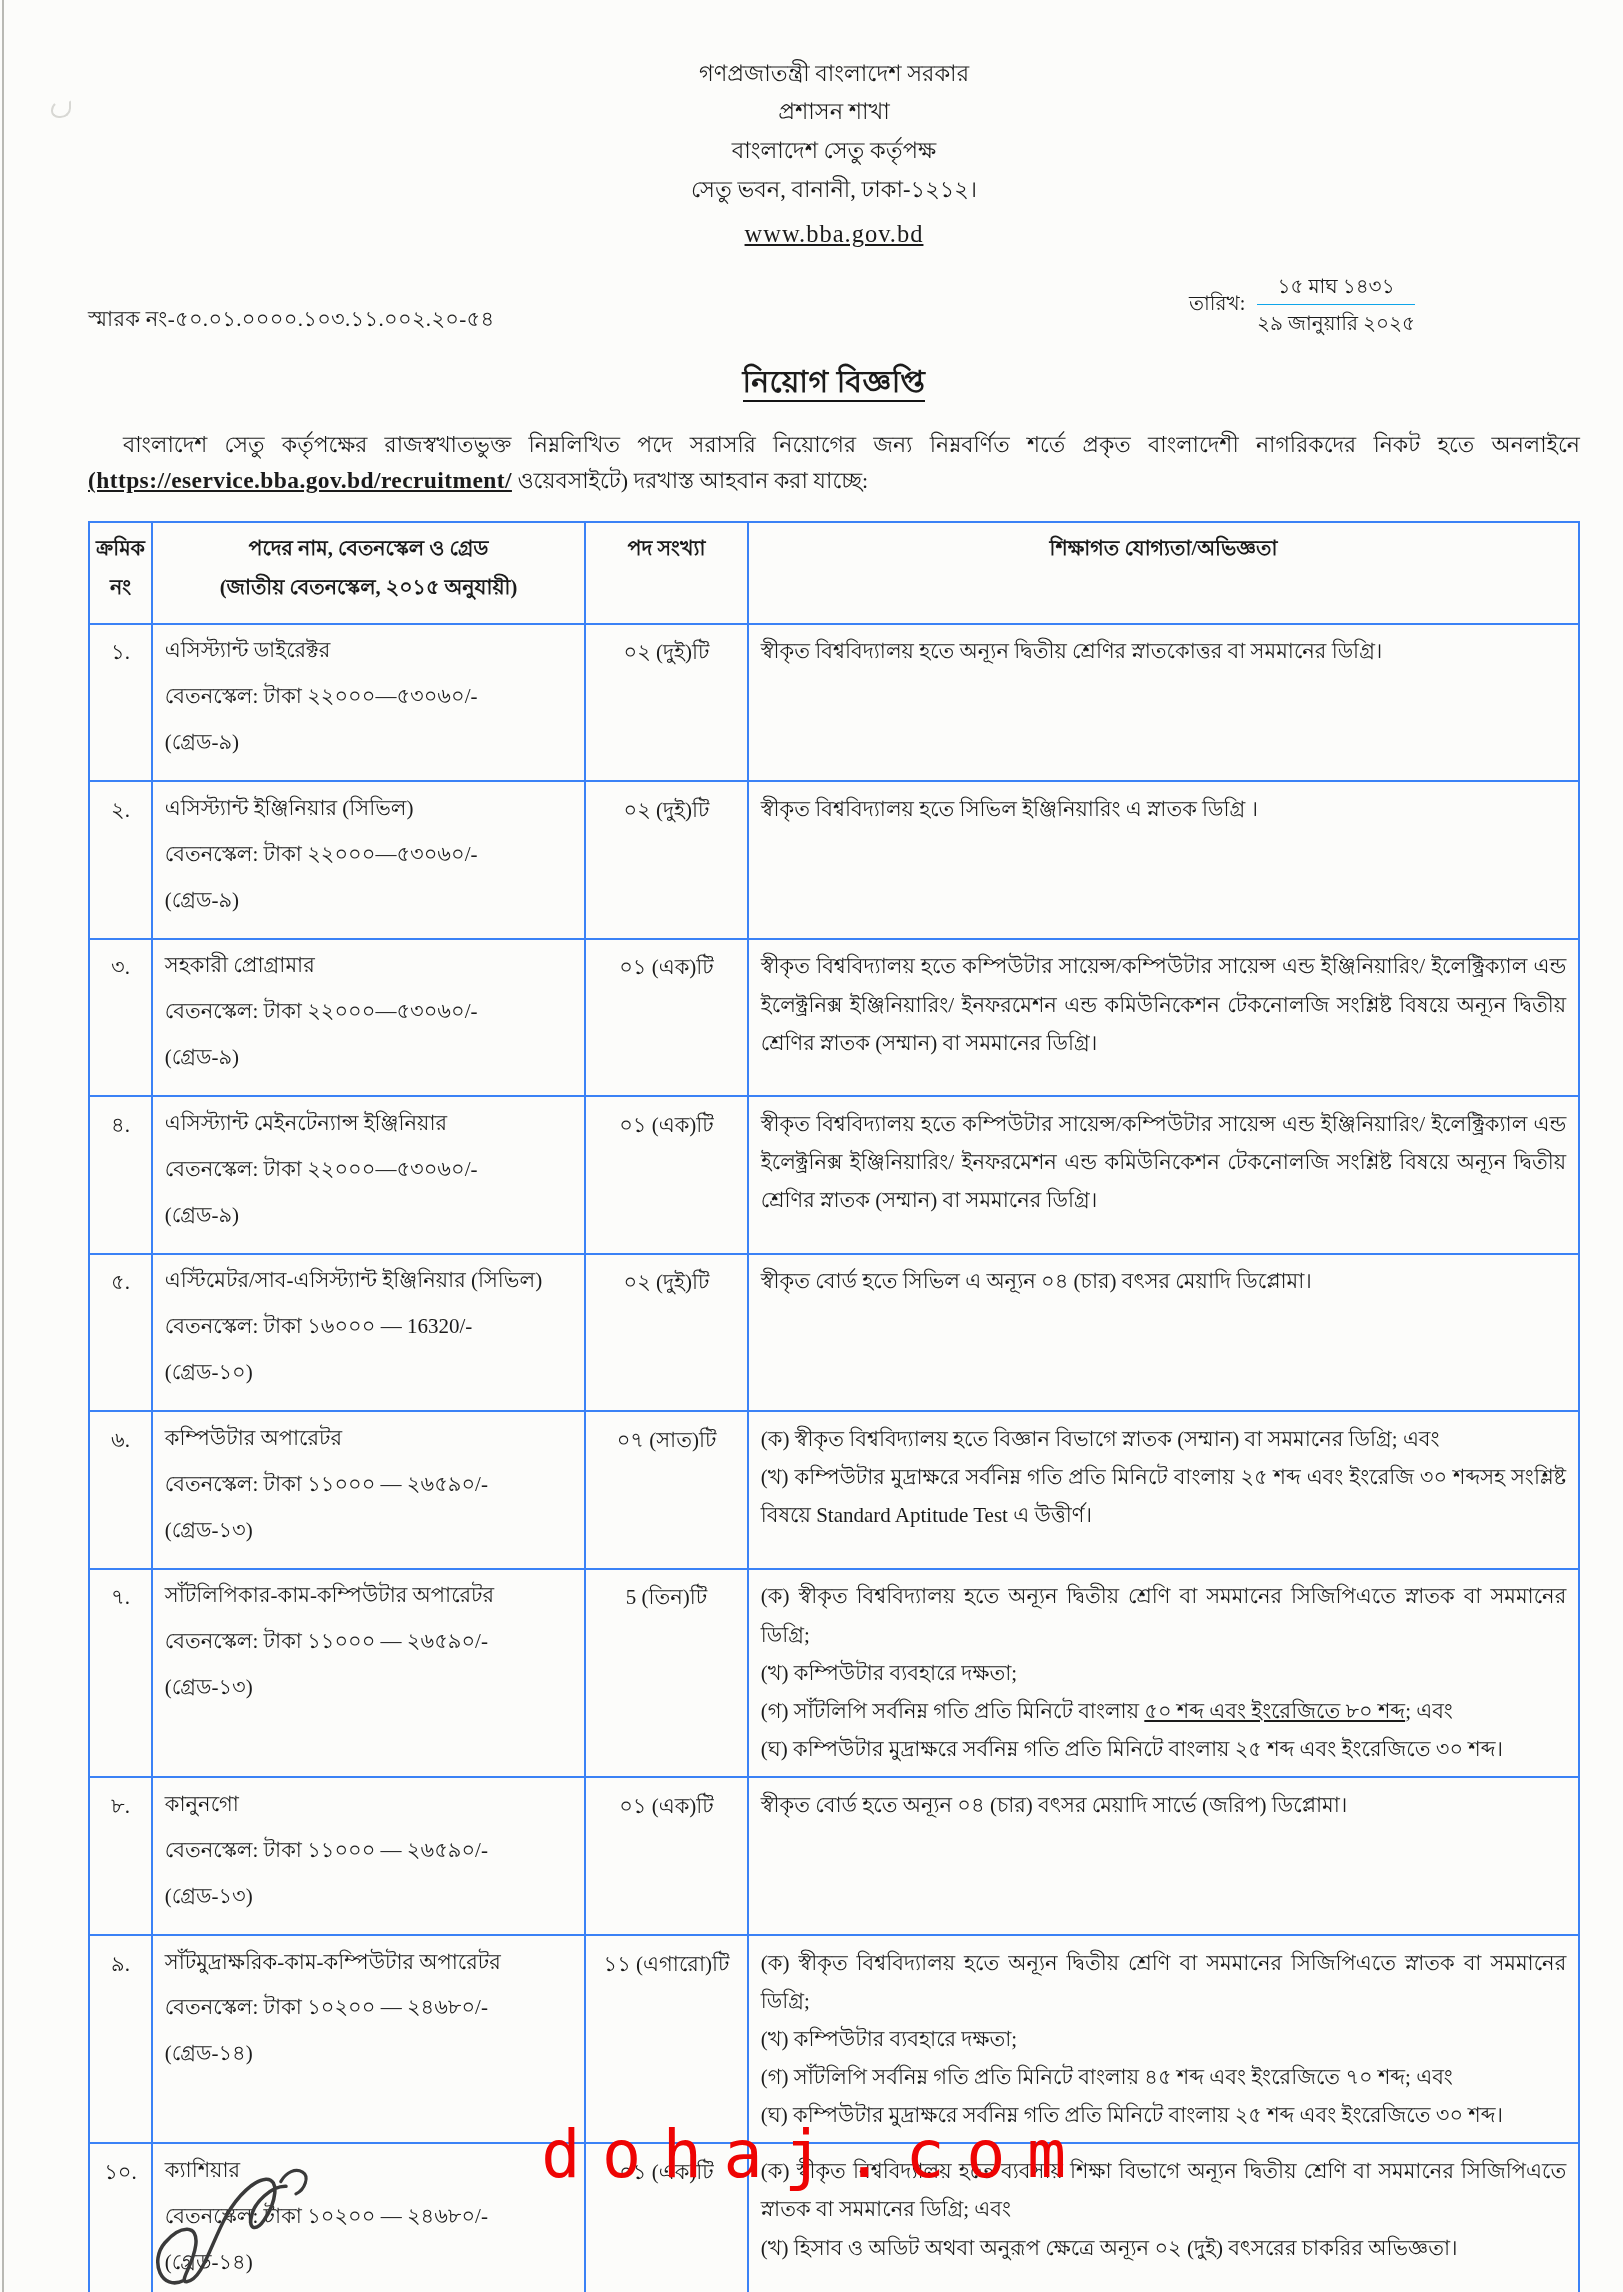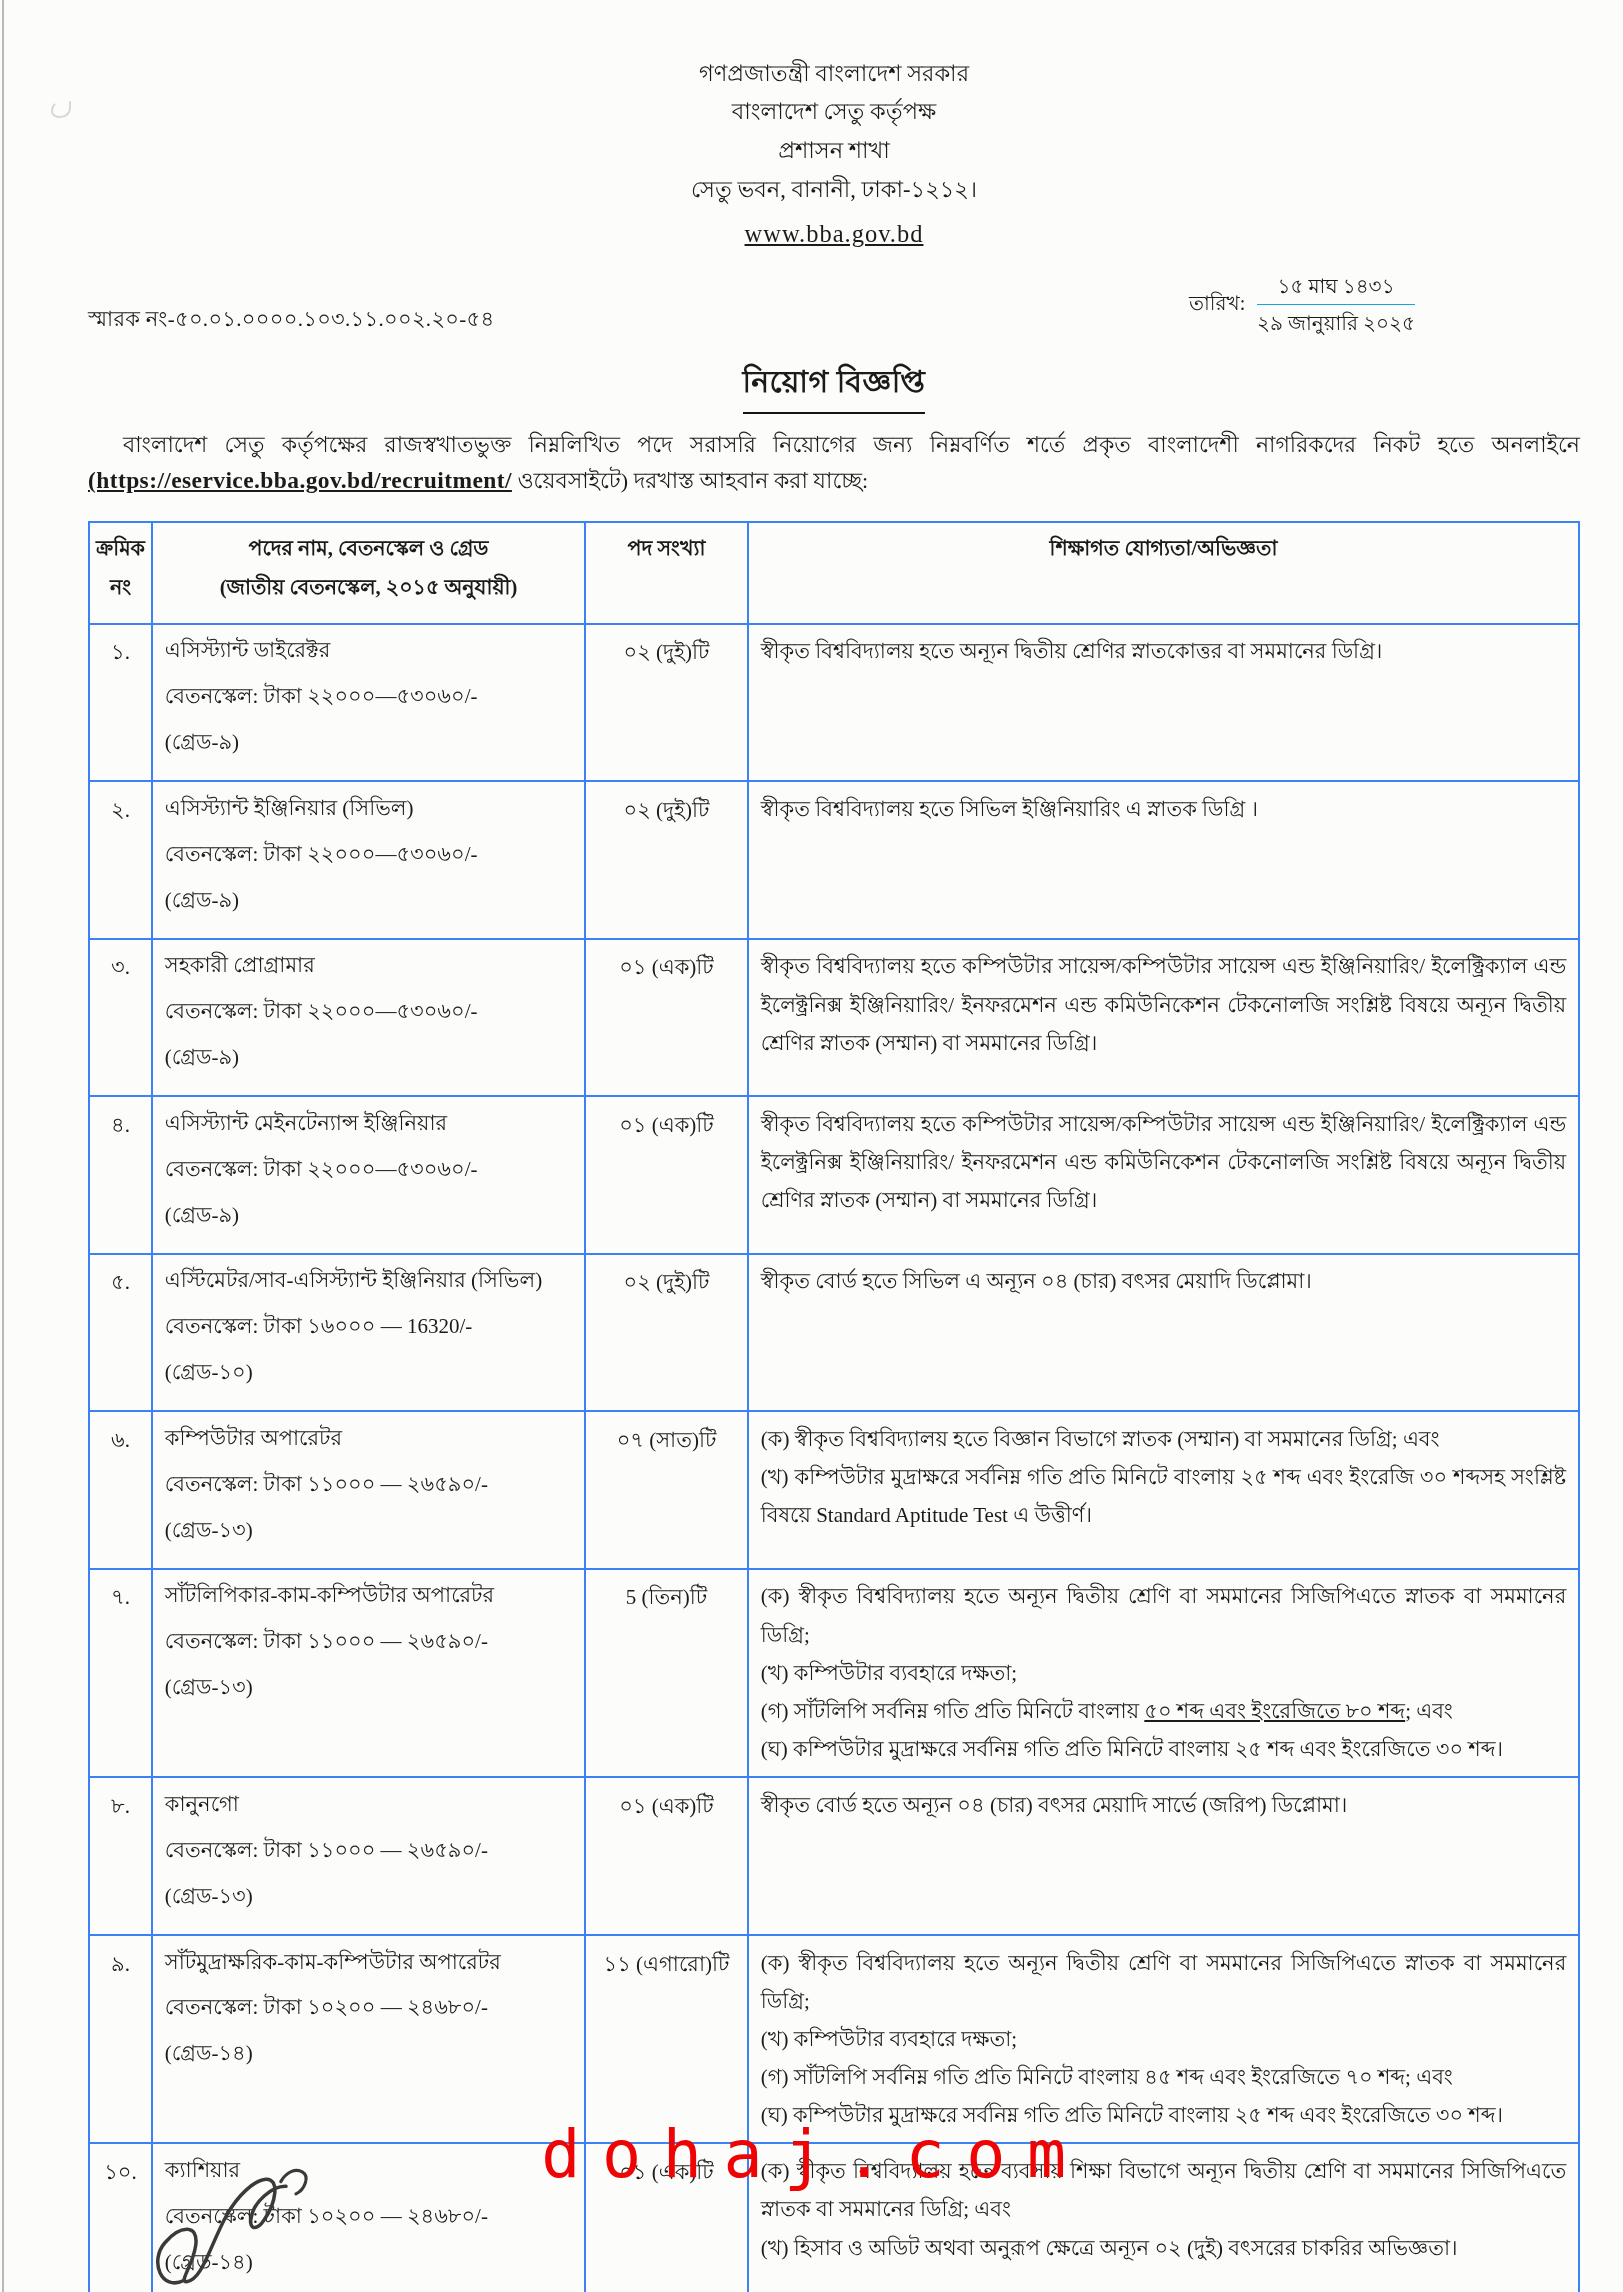--- a/index.html
+++ b/index.html
@@ -23,21 +23,21 @@
   
   .memo-row{display:flex;justify-content:space-between;align-items:flex-end;margin-top:15.7px;}
   .memo-number{font-size:21px;letter-spacing:0.3px;}
   .date-block{display:flex;align-items:center;gap:11.8px;font-size:20px;margin-right:165px;}
   .date-stack{display:inline-block;text-align:center;line-height:1.5;}
   .date-top{border-bottom:1px solid #0ea5e9;padding:0 7.8px 2.9px;display:block;}
   .date-bottom{display:block;padding-top:2.9px;}
 
   
   .doc-title{text-align:center;margin-top:19.6px;}
-  .doc-title span{font-size:30px;font-weight:bold;border-bottom:2.9px solid #141414;padding-bottom:14px;letter-spacing:0.5px;}
+  .doc-title span{font-size:30px;font-weight:bold;border-bottom:2.9px solid #141414;padding-bottom:2px;letter-spacing:0.5px;}
 
   
   .intro{font-size:22px;line-height:1.55;margin-top:19.6px;text-align:justify;text-indent:35px;}
   .intro-url{font-weight:bold;text-decoration:underline;font-size:23.5px;letter-spacing:0.4px;}
 
   
   table.jobs{border-collapse:collapse;width:100%;margin-top:13.7px;table-layout:fixed;}
   table.jobs th,table.jobs td{border:2px solid #3b82f6;vertical-align:top;}
   table.jobs th{
     font-weight:bold;font-size:20.6px;text-align:center;
@@ -66,22 +66,22 @@
 </head>
 <body>
 
 <div class="scan-edge"></div>
 <div class="speckle"></div>
 
 <div class="page">
 
   <div class="org-header">
     <div class="org-line">গণপ্রজাতন্ত্রী বাংলাদেশ সরকার</div>
+    <div class="org-line">প্রশাসন শাখা</div>
     <div class="org-line">বাংলাদেশ সেতু কর্তৃপক্ষ</div>
-    <div class="org-line">প্রশাসন শাখা</div>
     <div class="org-line">সেতু ভবন, বানানী, ঢাকা-১২১২।</div>
     <div class="org-line"><span class="website">www.bba.gov.bd</span></div>
   </div>
 
   <div class="memo-row">
     <div class="memo-number">স্মারক নং-৫০.০১.০০০০.১০৩.১১.০০২.২০-৫৪</div>
     <div class="date-block">
       <span>তারিখ:</span>
       <span class="date-stack">
         <span class="date-top">১৫ মাঘ ১৪৩১</span>

